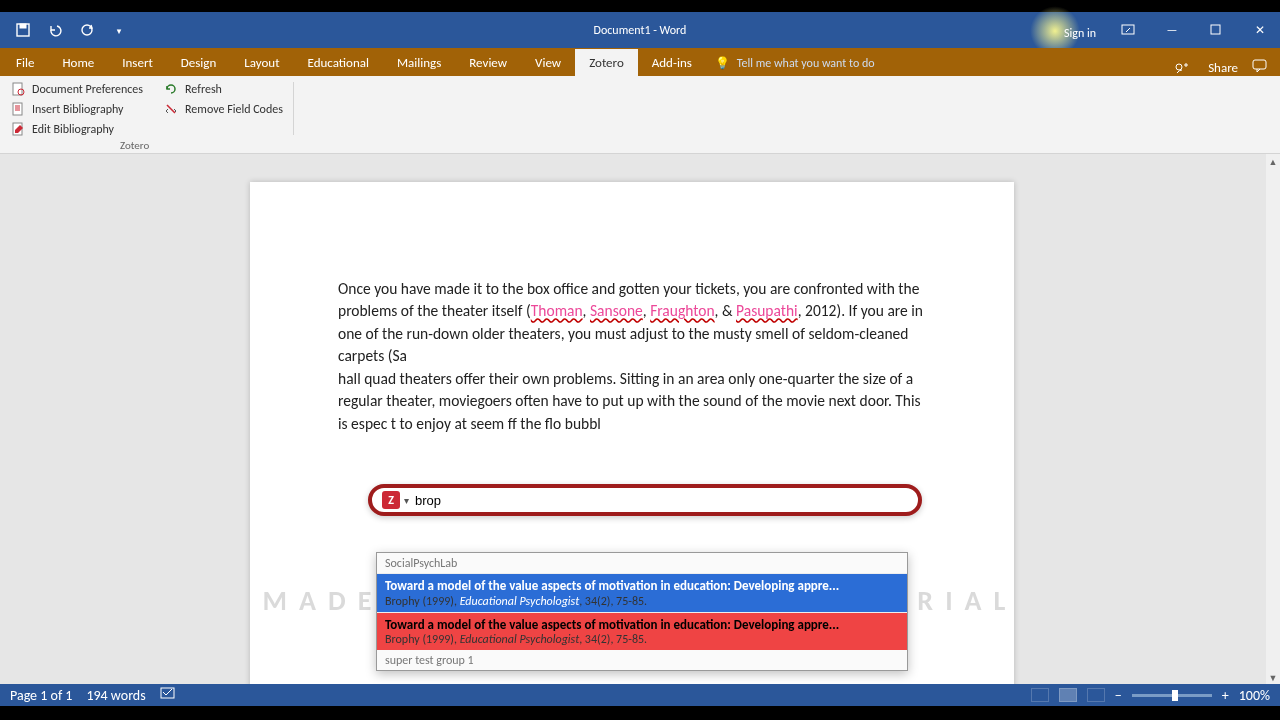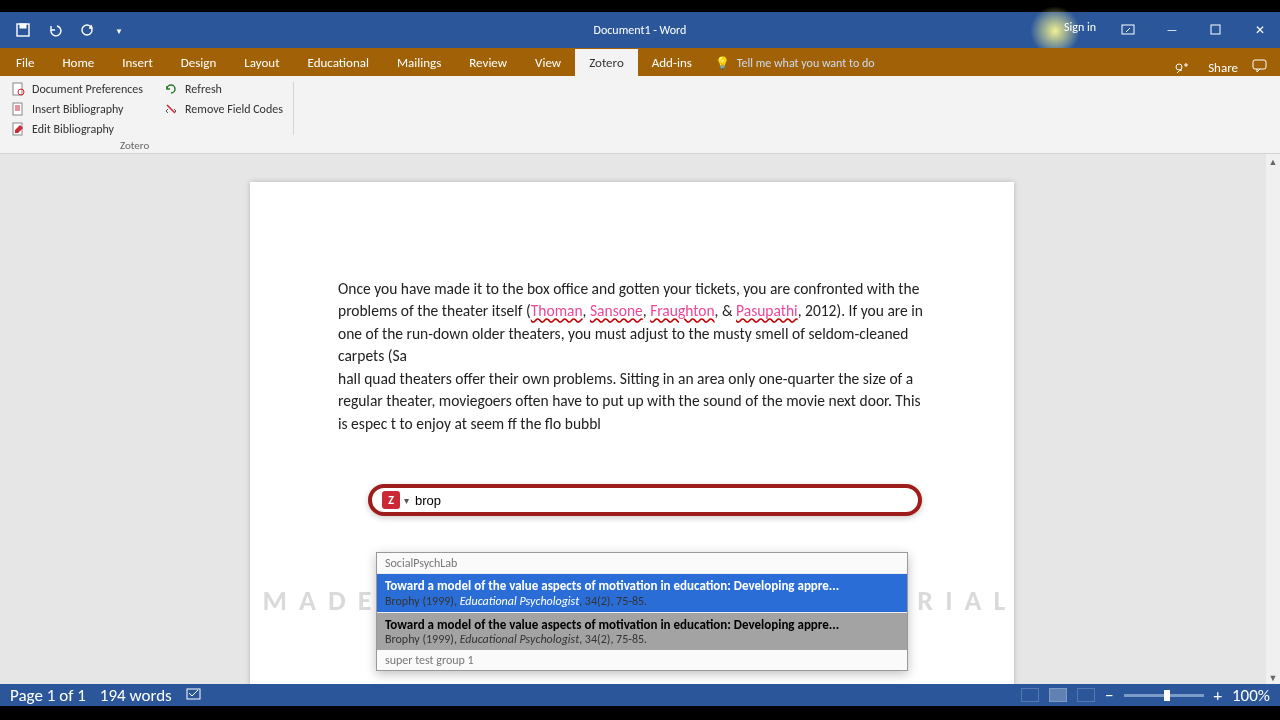--- a/index.html
+++ b/index.html
@@ -2,21 +2,21 @@
 <html><head>
 <meta charset="utf-8">
 <style>
   * { margin:0; padding:0; box-sizing:border-box; font-family:"Segoe UI","Calibri",sans-serif; }
   body { background:#000; width:1280px; height:720px; overflow:hidden; position:relative; }
   .app { position:absolute; top:12px; left:0; width:1280px; height:694px; background:#fff; }
   .titlebar { height:36px; background:#2b579a; color:#fff; display:flex; align-items:center; font-size:12px; position:relative; }
   .qa-icons { display:flex; gap:14px; padding-left:14px; }
   .qa-icon { width:18px; height:20px; display:flex; align-items:center; justify-content:center; stroke:#fff; fill:none; }
   .title-center { position:absolute; left:50%; transform:translateX(-50%); font-size:12px; color:#fff; }
-  .title-right { position:absolute; right:8px; display:flex; align-items:flex-start; gap:20px; }
+  .title-right { position:absolute; right:8px; display:flex; align-items:flex-end; gap:20px; }
   .win-btn { width:24px; height:20px; display:flex; align-items:center; justify-content:center; color:#fff; }
   .sign-glow { position:absolute; right:200px; top:-6px; width:50px; height:50px; background:radial-gradient(circle,#f0f090 0%,rgba(240,240,144,0.3) 50%,transparent 70%); border-radius:50%; pointer-events:none; }
   .tabs { height:28px; background:#a16207; display:flex; align-items:flex-end; color:#fff; font-size:13px; padding-left:2px; position:relative; }
   .tab { padding:6px 14px 6px; cursor:pointer; }
   .tab.active { background:#f3f3f3; color:#333; }
   .tell-me { display:flex; align-items:center; gap:6px; color:#cddbef; font-size:12px; padding:6px 10px; }
   .tabs-right { position:absolute; right:12px; display:flex; align-items:center; gap:14px; color:#fff; font-size:13px;}
   .ribbon { height:78px; background:#f3f3f3; border-bottom:1px solid #d4d4d4; display:flex; position:relative; }
   .big-btn { width:50px; display:flex; flex-direction:column; align-items:center; justify-content:center; font-size:11px; color:#444; text-align:center; line-height:1.1; padding:4px 2px; border-right:0; }
   .big-btn .ic { width:26px; height:28px; background:#fff; border:1px solid #ccc; position:relative; margin-bottom:2px; }
@@ -28,29 +28,29 @@
   .group-label { position:absolute; bottom:1px; left:120px; font-size:11px; color:#666; }
   .doc-area { height:calc(100% - 36px - 28px - 78px - 22px); background:#e6e6e6; position:relative; overflow:hidden; }
   .page { position:absolute; top:28px; left:250px; width:764px; height:580px; background:#fff; box-shadow:0 0 6px rgba(0,0,0,0.2); padding:96px 88px 20px; font-family:"Times New Roman",serif; font-size:15.5px; line-height:1.45; color:#222; }
   .page .red { color:#ec4899; text-decoration:underline wavy #c00000;}
   .watermark { position:absolute; top:392px; left:0; width:1280px; text-align:center; font-size:28px; letter-spacing:12px; font-weight:600; color:rgba(150,150,150,0.35); pointer-events:none; font-family:Arial,sans-serif;}
   .watermark .logo { font-size:42px; letter-spacing:2px; }
   .z-search { position:absolute; top:330px; left:368px; width:554px; height:32px; background:#fff; border:4px solid #9e1c1c; border-radius:18px; display:flex; align-items:center; padding:0 10px; box-shadow:0 2px 6px rgba(0,0,0,0.2);}
   .z-search .z-badge { width:18px; height:18px; background:#cc2936; color:#fff; font-weight:bold; font-size:12px; display:flex; align-items:center; justify-content:center; border-radius:3px; margin-right:4px;}
   .z-search .dd { font-size:10px; color:#555; margin-right:6px;}
   .z-search input { border:none; outline:none; font-size:13px; flex:1; font-family:Arial,sans-serif; }
-  .z-results { position:absolute; top:398px; left:376px; width:532px; background:#a3a3a3; border:1px solid #999; font-family:Arial,sans-serif; font-size:12px; box-shadow:0 3px 10px rgba(0,0,0,0.25);}
+  .z-results { position:absolute; top:398px; left:376px; width:532px; background:#ef4444; border:1px solid #999; font-family:Arial,sans-serif; font-size:12px; box-shadow:0 3px 10px rgba(0,0,0,0.25);}
   .z-group { padding:3px 8px; color:#777; font-size:12px; background:#fafafa;}
   .z-item { padding:4px 8px; border-top:1px solid #eee; }
   .z-item.sel { background:#2b6dd6; color:#fff; }
   .z-item.sel .z-sub i { color:#fff; }
   .z-title { font-weight:bold; font-size:13px; line-height:1.2; }
   .z-sub { font-size:12px; color:#333; }
   .z-sub i { font-style:italic; color:#333;}
-  .statusbar { position:absolute; bottom:0; left:0; right:0; height:22px; background:#2b579a; color:#fff; font-size:17px; display:flex; align-items:center; padding:0 10px; justify-content:space-between;}
+  .statusbar { position:absolute; bottom:0; left:0; right:0; height:22px; background:#2b579a; color:#fff; font-size:14px; display:flex; align-items:center; padding:0 10px; justify-content:space-between;}
   .status-left { display:flex; gap:14px; align-items:center;}
   .status-right { display:flex; gap:10px; align-items:center;}
   .view-ic { width:18px; height:14px; border:1px solid #fff3; display:inline-block;}
   .view-ic.active{ background:rgba(255,255,255,0.25);}
   .zoom-slider { width:80px; height:3px; background:#7a9cc6; position:relative;}
   .zoom-slider::after { content:''; position:absolute; left:40px; top:-4px; width:6px; height:11px; background:#fff;}
   .vscroll { position:absolute; right:0; top:0; width:14px; bottom:0; background:#f0f0f0; }
   .vscroll .up,.vscroll .down{ height:14px; display:flex; align-items:center;justify-content:center; color:#666; font-size:9px;}
   .vscroll .down{position:absolute;bottom:0;width:100%;}
 </style>

